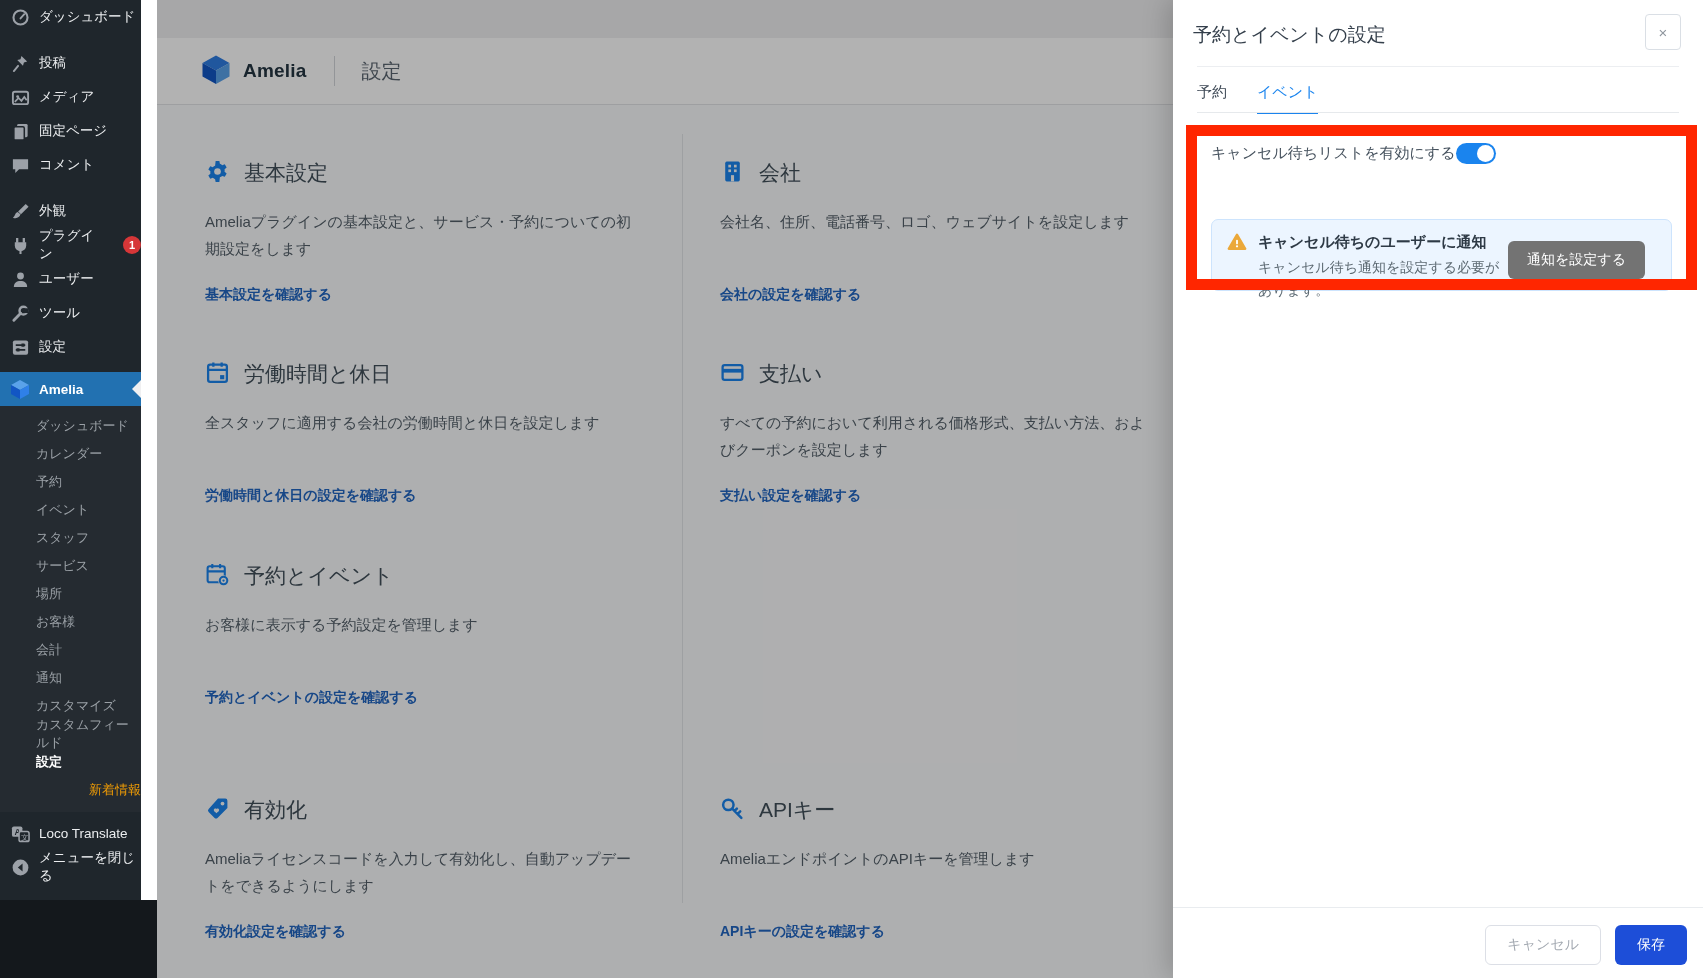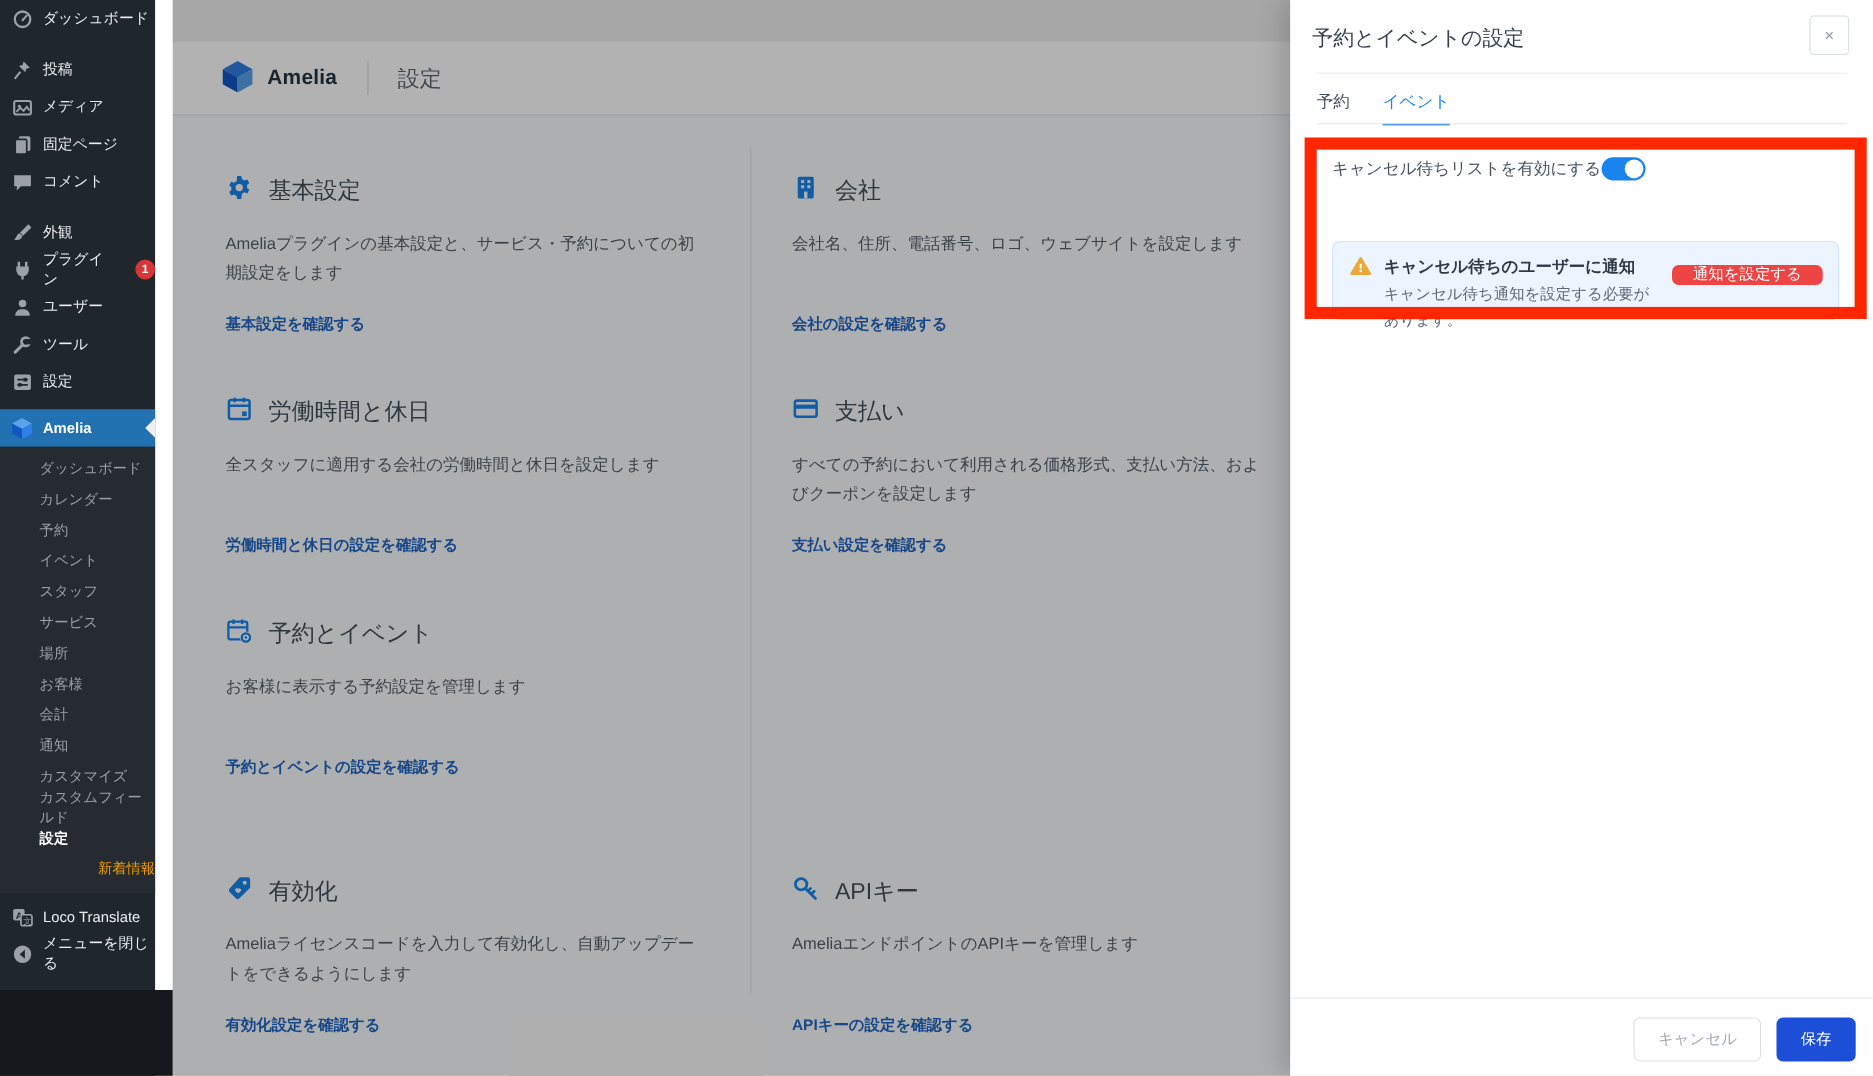--- a/index.html
+++ b/index.html
@@ -50,21 +50,21 @@
   .p-tab.active{color:#1a84ee;border-bottom-color:#1a84ee;}
   .p-tabs-line{position:absolute;left:24px;right:24px;top:112px;height:1px;background:#e6e9ec;}
   .p-toggle-row{position:absolute;left:38px;right:32px;top:141px;display:flex;justify-content:flex-start;align-items:center;height:24px;}
   .p-toggle-label{font-size:15px;color:#46525e;}
   .toggle{width:40px;height:21px;background:#1a84ee;border-radius:11px;position:relative;cursor:pointer;flex:none;}
   .toggle-knob{position:absolute;right:2px;top:2px;width:17px;height:17px;background:#fff;border-radius:50%;}
   .p-notice{position:absolute;left:38px;top:196px;width:461px;height:72px;background:#ecf5ff;border:1px solid #cde4fd;border-radius:7px;box-sizing:border-box;margin-top:23px;}
   .n-icon{position:absolute;left:15px;top:12px;width:20px;height:20px;}
   .n-title{position:absolute;left:46px;top:13px;font-size:15px;font-weight:bold;color:#2e3a46;}
   .n-body{position:absolute;left:46px;top:36px;font-size:14px;line-height:23px;color:#5d6a73;}
-  .n-btn{position:absolute;right:14px;top:21px;background:#ef4444;color:#fff;font-size:14px;padding:0 19px;border-radius:6px;cursor:pointer;}
+  .n-btn{position:absolute;right:26px;top:21px;background:#737373;color:#fff;font-size:14px;padding:10px 19px;border-radius:6px;cursor:pointer;}
   .p-footer-line{position:absolute;left:0;right:0;top:907px;height:1px;background:#e9ecef;}
   .p-footer{position:absolute;right:16px;top:925px;display:flex;gap:14px;}
   .btn-cancel{border:1px solid #dcdfe6;color:#a3a9b1;font-size:14px;padding:10px 21px;border-radius:6px;background:#fff;cursor:pointer;}
   .btn-save{background:#1d4ed8;color:#fff;font-size:14px;padding:10px 22px;border-radius:6px;cursor:pointer;}
   
   .red-box{position:absolute;left:1186px;top:125px;width:511px;height:165px;border:11px solid #ff2600;box-sizing:border-box;z-index:40;pointer-events:none;}
 </style>
 </head>
 <body>
 

